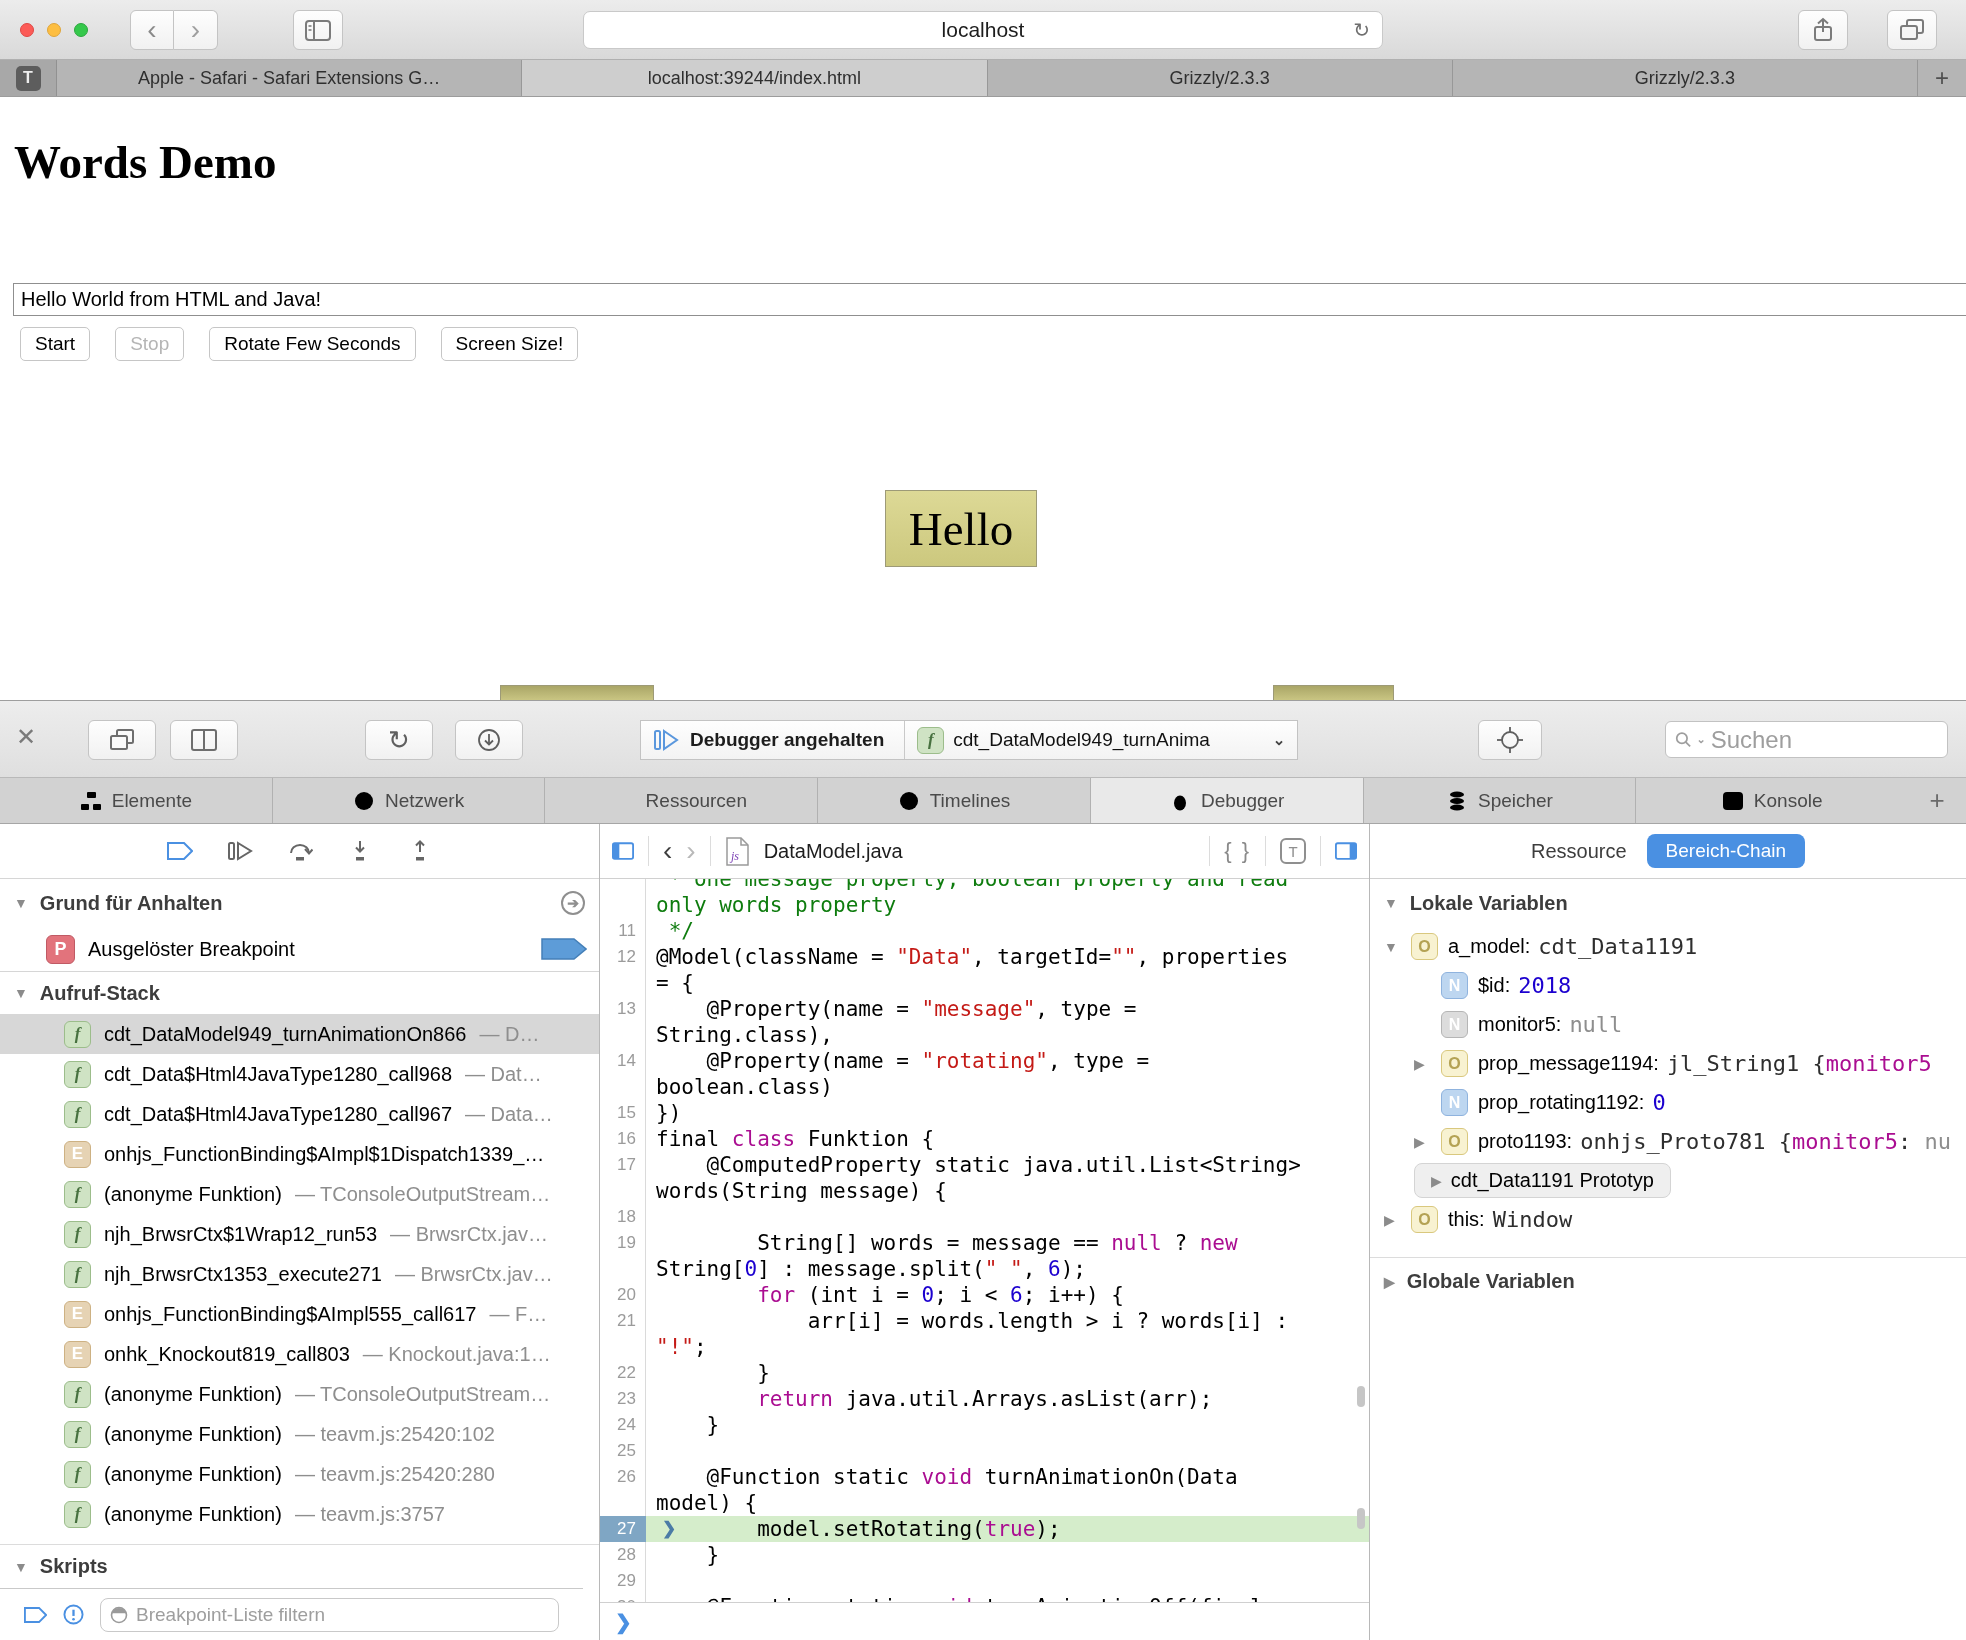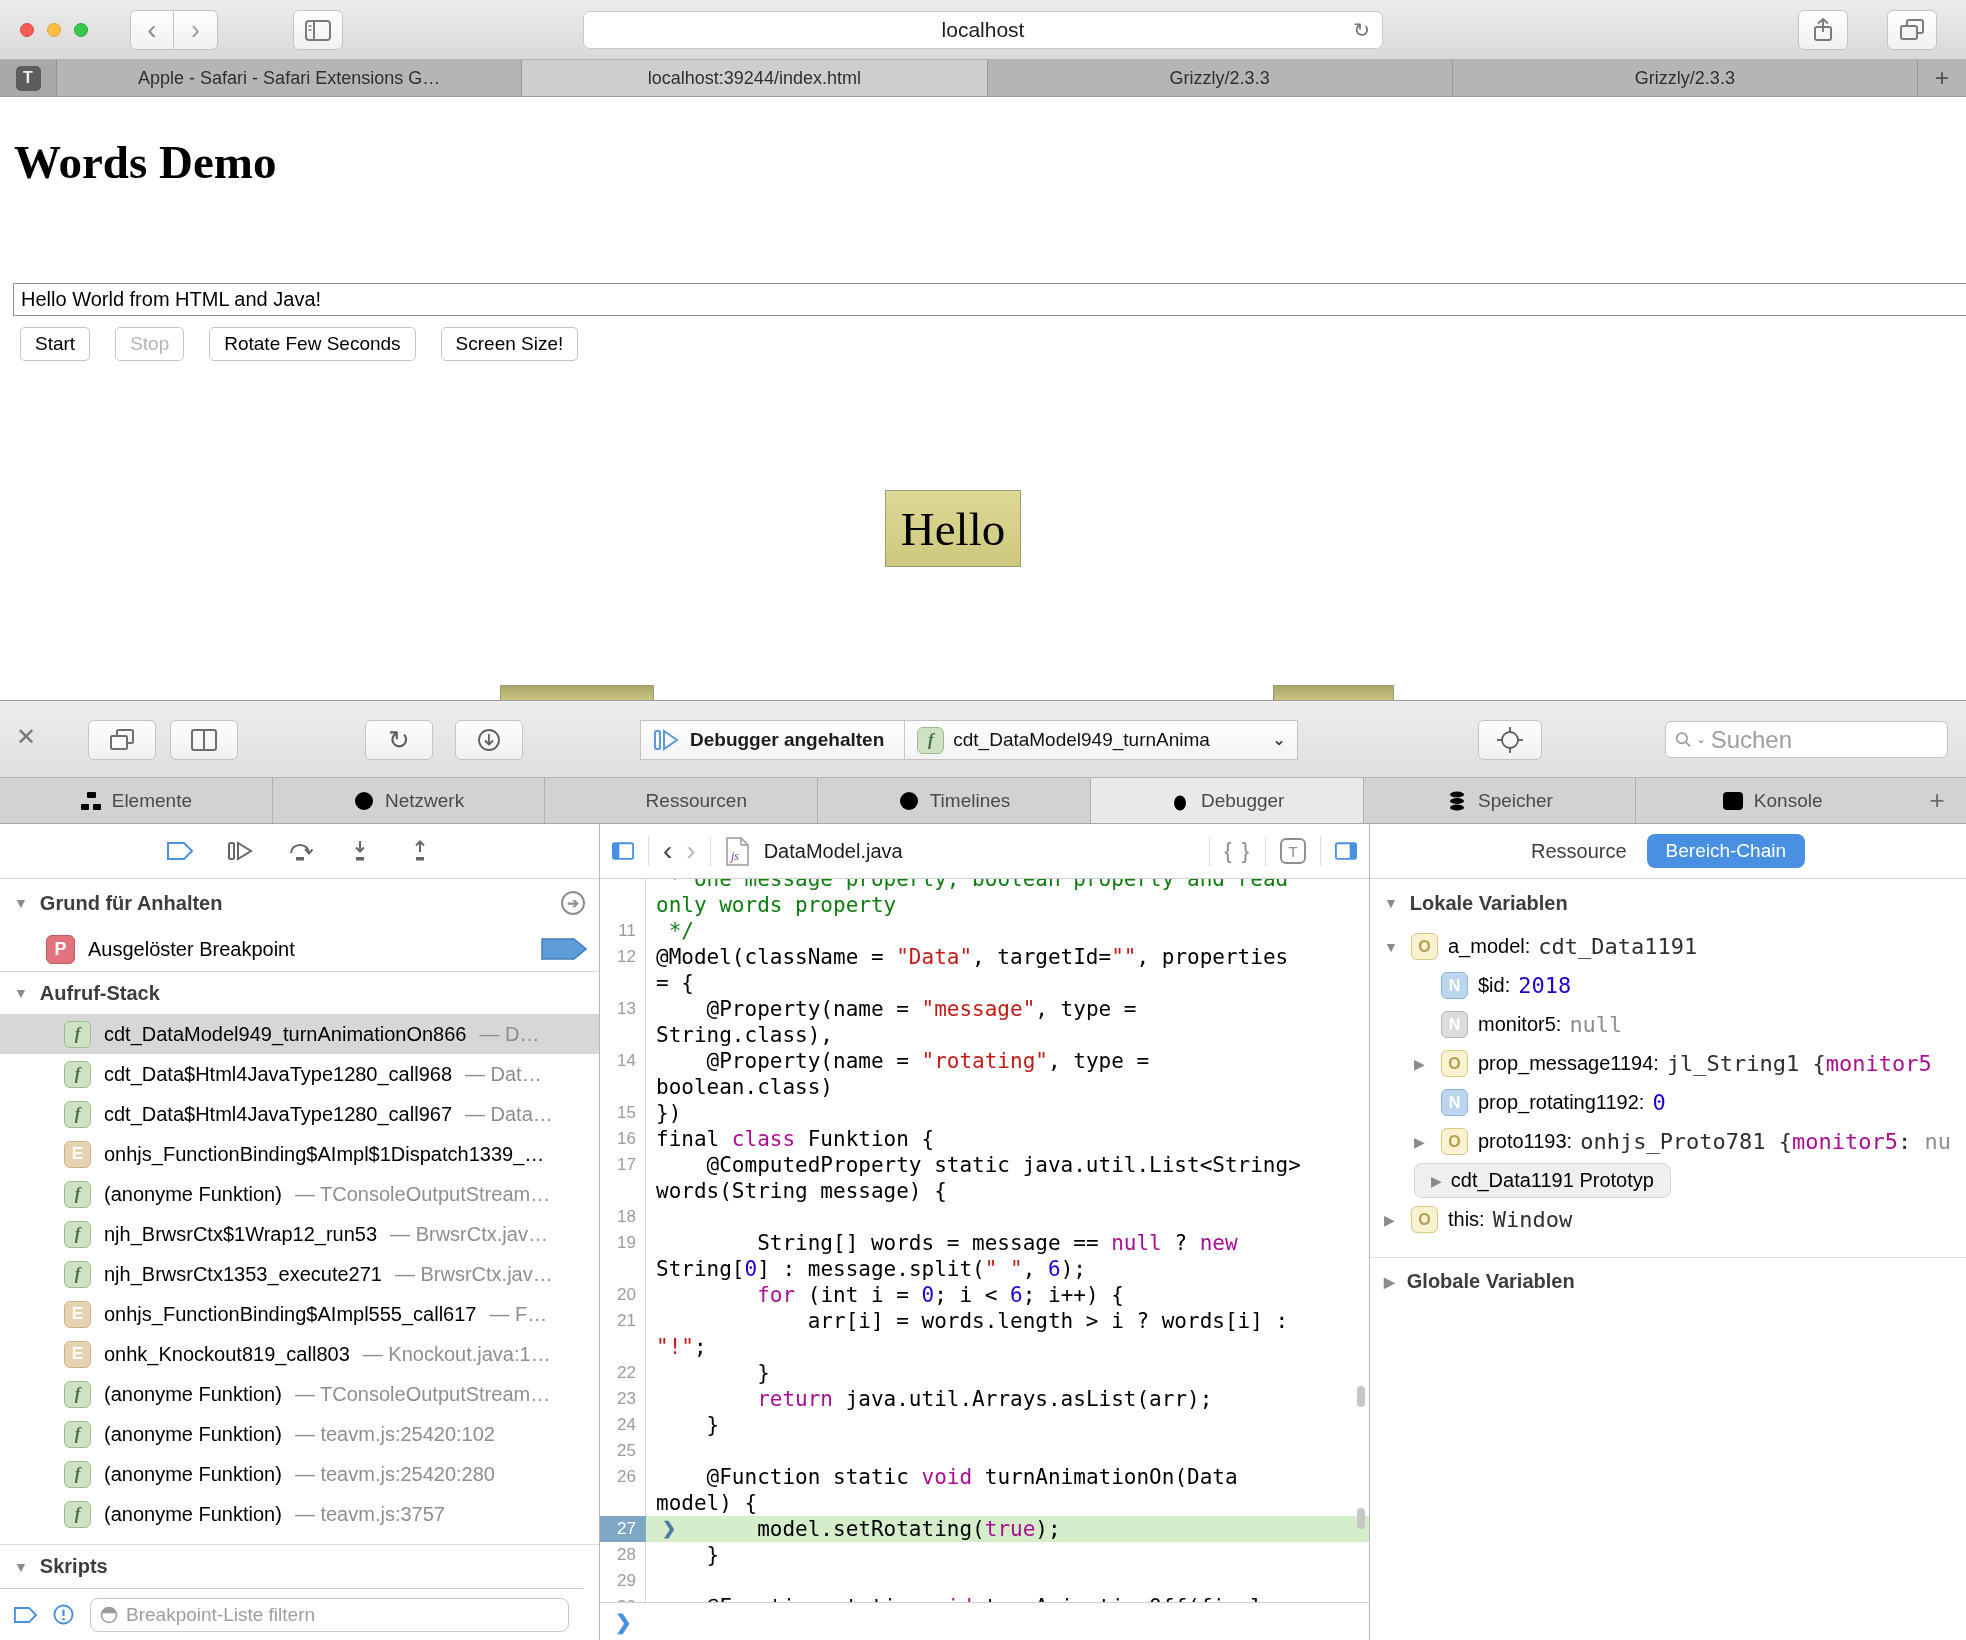--- a/index.html
+++ b/index.html
@@ -28,21 +28,21 @@
 .btab{flex:1;display:flex;align-items:center;justify-content:center;font-size:18px;color:#2f2f2f;border-right:1px solid #989898;background:#b5b5b5;white-space:nowrap;overflow:hidden}
 .btab.active{background:#cecece}
 .newtab{width:48px;flex:none;display:flex;align-items:center;justify-content:center;font-size:24px;color:#4f4f4f}
 
 .page{position:absolute;top:97px;left:0;width:100%;height:603px;background:#fff;overflow:hidden}
 .page-title{margin:38px 0 0 14px;font-family:"Liberation Serif",serif;font-size:47px;font-weight:bold}
 .demo-input{position:absolute;left:13px;top:186px;width:1958px;height:33px;border:1px solid #8f8f8f;font-size:20px;padding:0 7px;font-family:"Liberation Sans",sans-serif;color:#000}
 .btn-row{position:absolute;left:20px;top:230px;display:flex;gap:25px}
 .demo-btn{height:34px;background:#fff;border:1px solid #c6c6c6;border-radius:5px;font-size:19px;padding:0 14px;display:flex;align-items:center;color:#000}
 .demo-btn.disabled{color:#b5b5b5}
-.hello-box{position:absolute;left:885px;top:393px;width:136px;height:77px;background:linear-gradient(#ddd996,#ccc87e);border:1px solid #9d9a77;display:flex;align-items:center;justify-content:center;font-family:"Liberation Serif",serif;font-size:47px}
+.hello-box{position:absolute;left:885px;top:393px;width:152px;height:77px;background:linear-gradient(#ddd996,#ccc87e);border:1px solid #9d9a77;display:flex;align-items:center;justify-content:center;font-family:"Liberation Serif",serif;font-size:47px}
 .sliver{position:absolute;top:588px;height:22px;background:linear-gradient(#aaa667,#d6d28e);border:1px solid #9d9a77}
 .sliver1{left:500px;width:154px}
 .sliver2{left:1273px;width:121px}
 
 .devtools{position:absolute;top:700px;left:0;right:0;bottom:0;background:#fff}
 .dt-toolbar{position:absolute;top:0;left:0;right:0;height:78px;background:linear-gradient(#ededed,#dfdfdf);border-top:1px solid #9e9e9e;border-bottom:1px solid #b9b9b9}
 .dt-close{position:absolute;left:16px;top:22px;font-size:24px;color:#7a7a7a}
 .tbtn{position:absolute;top:19px}
 .paused-group{position:absolute;left:640px;top:19px;height:40px;display:flex;align-items:center;background:linear-gradient(#fefefe,#f3f3f3);border:1px solid #c3c3c3;border-radius:0}
 .pg-label{font-size:19px;font-weight:bold;color:#1d1d1d;margin:0 20px 0 10px;white-space:nowrap}
@@ -69,21 +69,21 @@
 .tri{color:#8b8b8b;font-size:14px;margin-right:12px}
 .goto-btn{position:absolute;right:14px;width:24px;height:24px;border:2px solid #8f8f8f;border-radius:50%;color:#8f8f8f;font-size:14px;font-weight:bold;display:flex;align-items:center;justify-content:center}
 .pause-row{height:45px;display:flex;align-items:center;padding-left:46px;border-bottom:1px solid #d6d6d6;position:relative;font-size:20px;gap:13px}
 .badge-p{width:29px;height:29px;border-radius:6px;background:#e2737c;border:1px solid #c05a64;color:#fff;font-weight:bold;font-size:18px;display:flex;align-items:center;justify-content:center}
 .bp-flag{position:absolute;right:12px;top:11px}
 .cs-head{height:42px}
 .cs-row{height:40px;display:flex;align-items:center;padding-left:64px;gap:13px;white-space:nowrap;overflow:hidden;font-size:20px}
 .cs-row.sel{background:#d7d7d7}
 .cs-loc{color:#8e8e8e}
 .skripts-head{position:absolute;bottom:52px;left:0;right:0;height:44px;border-top:1px solid #dcdcdc;background:#fff}
-.left-footer{position:absolute;bottom:0;left:0;right:16px;height:52px;border-top:1px solid #c9c9c9;display:flex;align-items:center;padding:0 14px;gap:16px;background:#fff}
+.left-footer{position:absolute;bottom:0;left:0;right:16px;height:52px;border-top:1px solid #c9c9c9;display:flex;align-items:center;padding:0 24px;gap:16px;background:#fff}
 .filter-field{flex:1;height:34px;border:1px solid #c9c9c9;border-radius:8px;display:flex;align-items:center;padding:0 9px;gap:8px}
 .filter-field input{border:none;outline:none;font-size:19px;flex:1;background:transparent}
 
 .dt-center{width:770px;border-right:1px solid #b8b8b8;position:relative;background:#fff}
 .src-head{height:55px;border-bottom:1px solid #d0d0d0;display:flex;align-items:center;padding:0 12px;gap:14px}
 .hd-sep{width:1px;height:30px;background:#dcdcdc}
 .file-name{font-size:20px;color:#1d1d1d;flex:1}
 .src-nav{font-size:28px;color:#3f3f3f;line-height:1}
 .src-nav.dim{color:#b9b9b9}
 .brace-ic{font-size:22px;color:#8a8a8a;letter-spacing:2px}

